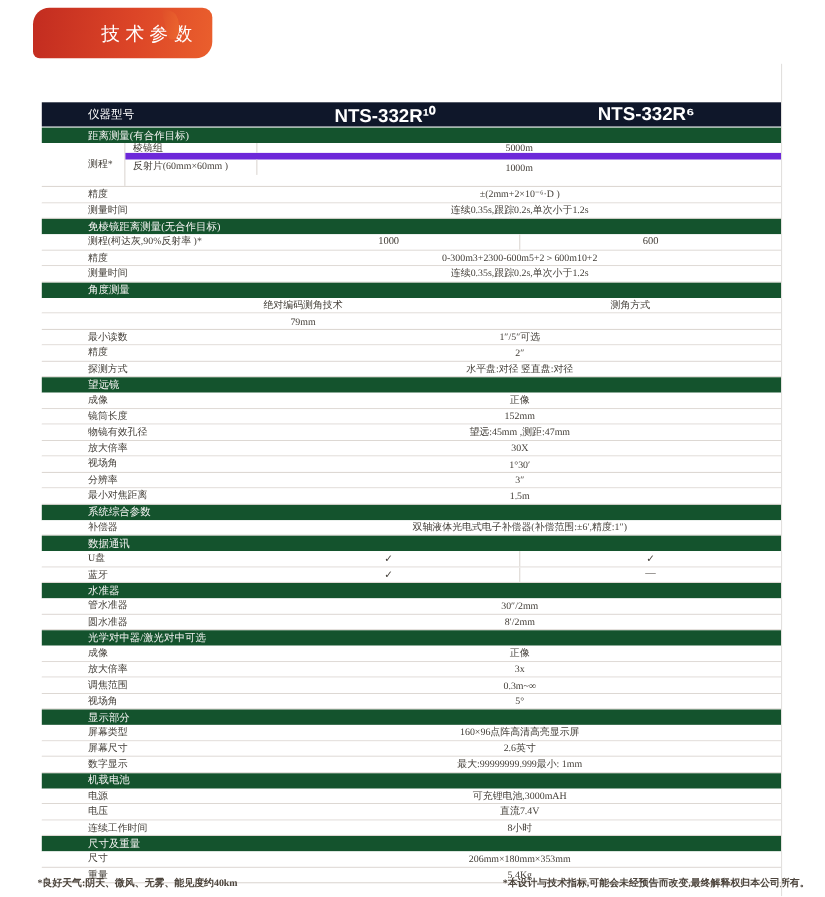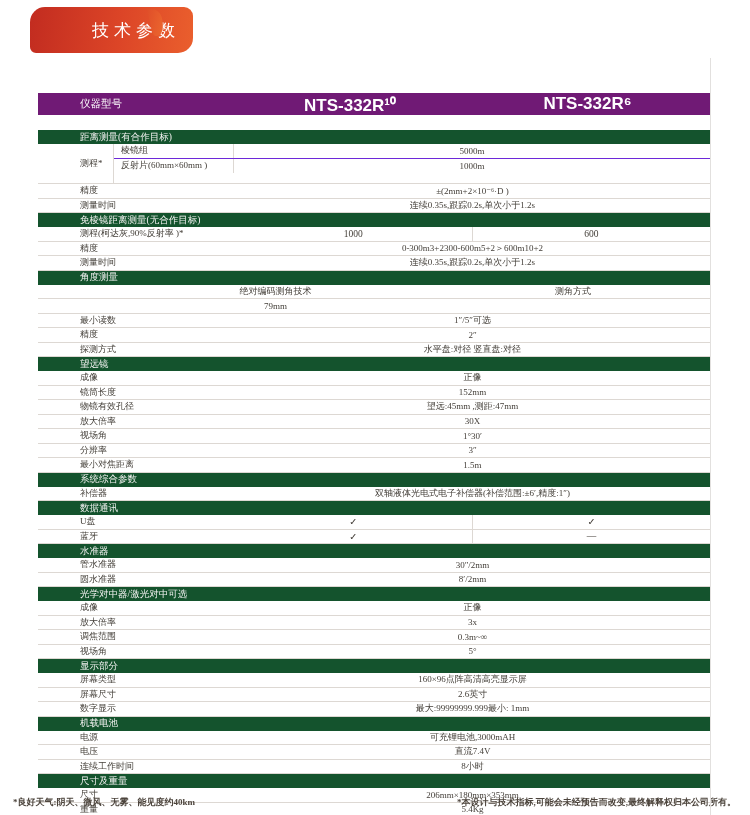--- a/index.html
+++ b/index.html
@@ -11,46 +11,46 @@
   .badge{position:absolute;left:30px;top:7px;width:118px;height:46px;
          background:linear-gradient(97deg,#c22c20,#dc4527 55%,#ea5f2d);
          border-radius:15px 9px 15px 6px;display:flex;align-items:center;justify-content:center;padding-left:45px;}
   .badge span{color:#fff;font-size:17px;letter-spacing:5px;padding-left:4px;}
   .badge-tail{position:absolute;left:150px;top:9px;width:13px;height:27px;
          background:linear-gradient(115deg,#df4e29,#ee6a2f);
          border-radius:3px 11px 90% 25%;transform:skewX(13deg);}
 
   
   .tablewrap{position:absolute;left:38px;top:93px;width:672px;}
-  .thead{height:22px;background:#701a75;display:flex;color:#ffffff;margin-bottom:15px;}
+  .thead{height:22px;background:#0f172a;display:flex;color:#ffffff;margin-bottom:1px;}
   .hlabel{width:197px;padding-left:42px;box-sizing:border-box;display:flex;align-items:center;
           font-family:"Liberation Sans",sans-serif;font-size:10.5px;}
   .hmodel{display:flex;align-items:center;justify-content:center;
           font-family:"Liberation Sans",sans-serif;font-weight:bold;font-size:17px;}
   .hm1{width:230px;} .hm2{width:245px;}
 
   .sbar{height:14px;background:#14532d;color:#f4f3f2;display:flex;align-items:center;
         padding-left:42px;box-sizing:border-box;font-size:9.5px;}
   .row{display:flex;height:14.5px;border-bottom:1px solid #ddd8d3;box-sizing:border-box;
        font-size:9px;background:#fff;white-space:nowrap;}
   .row.group{height:40px;}
   .cell{display:flex;align-items:center;}
   .label{width:197px;padding-left:42px;box-sizing:border-box;}
   .val{justify-content:center;}
   .full{width:475px;}
   .half{width:237.5px;font-size:9.5px;}
   .v1{border-right:1px solid #ddd8d3;}
   .glabel{width:76px;padding-left:42px;box-sizing:border-box;border-right:1px solid #ddd8d3;}
   .gsub{width:596px;display:flex;flex-direction:column;}
   .gsubrow{display:flex;height:14.5px;box-sizing:border-box;}
-  .gsubrow.first{border-bottom:1px solid #6d28d9;}
+  .gsubrow.first{border-bottom:6px solid #6d28d9;}
   .sublabel{width:120px;padding-left:7px;box-sizing:border-box;border-right:1px solid #ddd8d3;}
   .subvalue{flex:1;justify-content:center;}
 
-  .footnote-left{position:absolute;left:13px;top:796px;font-size:9px;font-weight:bold;color:#4c443c;}
+  .footnote-left{position:absolute;left:34px;top:796px;font-size:9px;font-weight:bold;color:#4c443c;}
   .footnote-right{position:absolute;right:14px;top:796px;font-size:9px;font-weight:bold;color:#4c443c;}
 </style>
 </head>
 <body>
 
 <div class="page">
 
   <div class="badge">
     <span>技术参数</span>
   </div>

